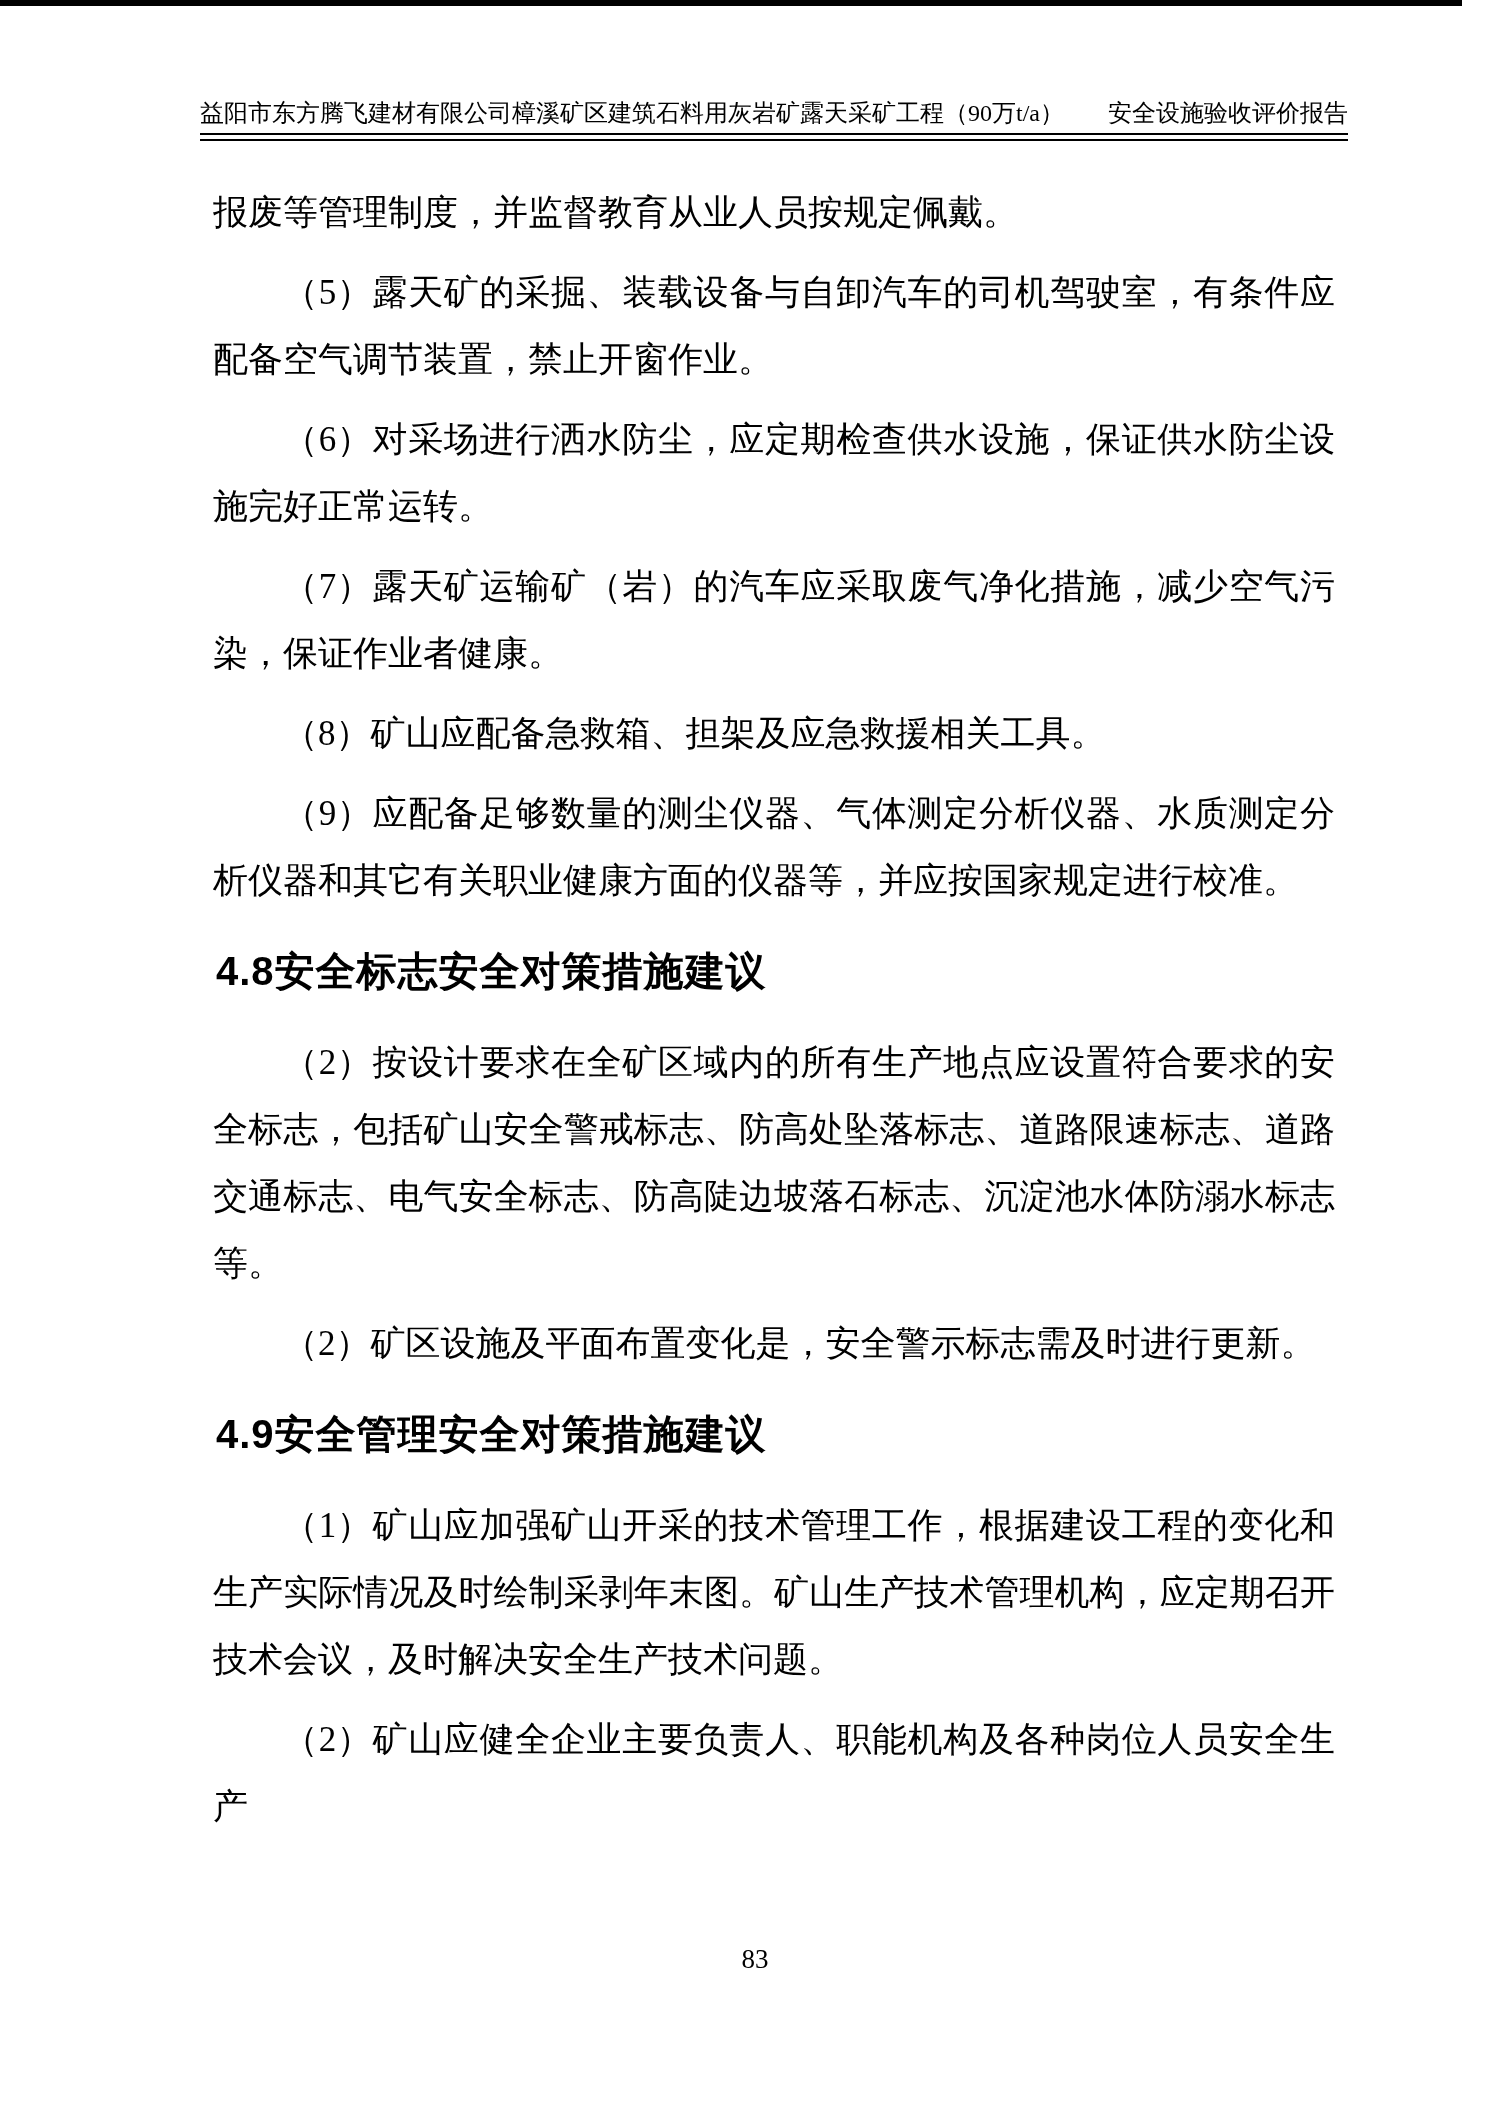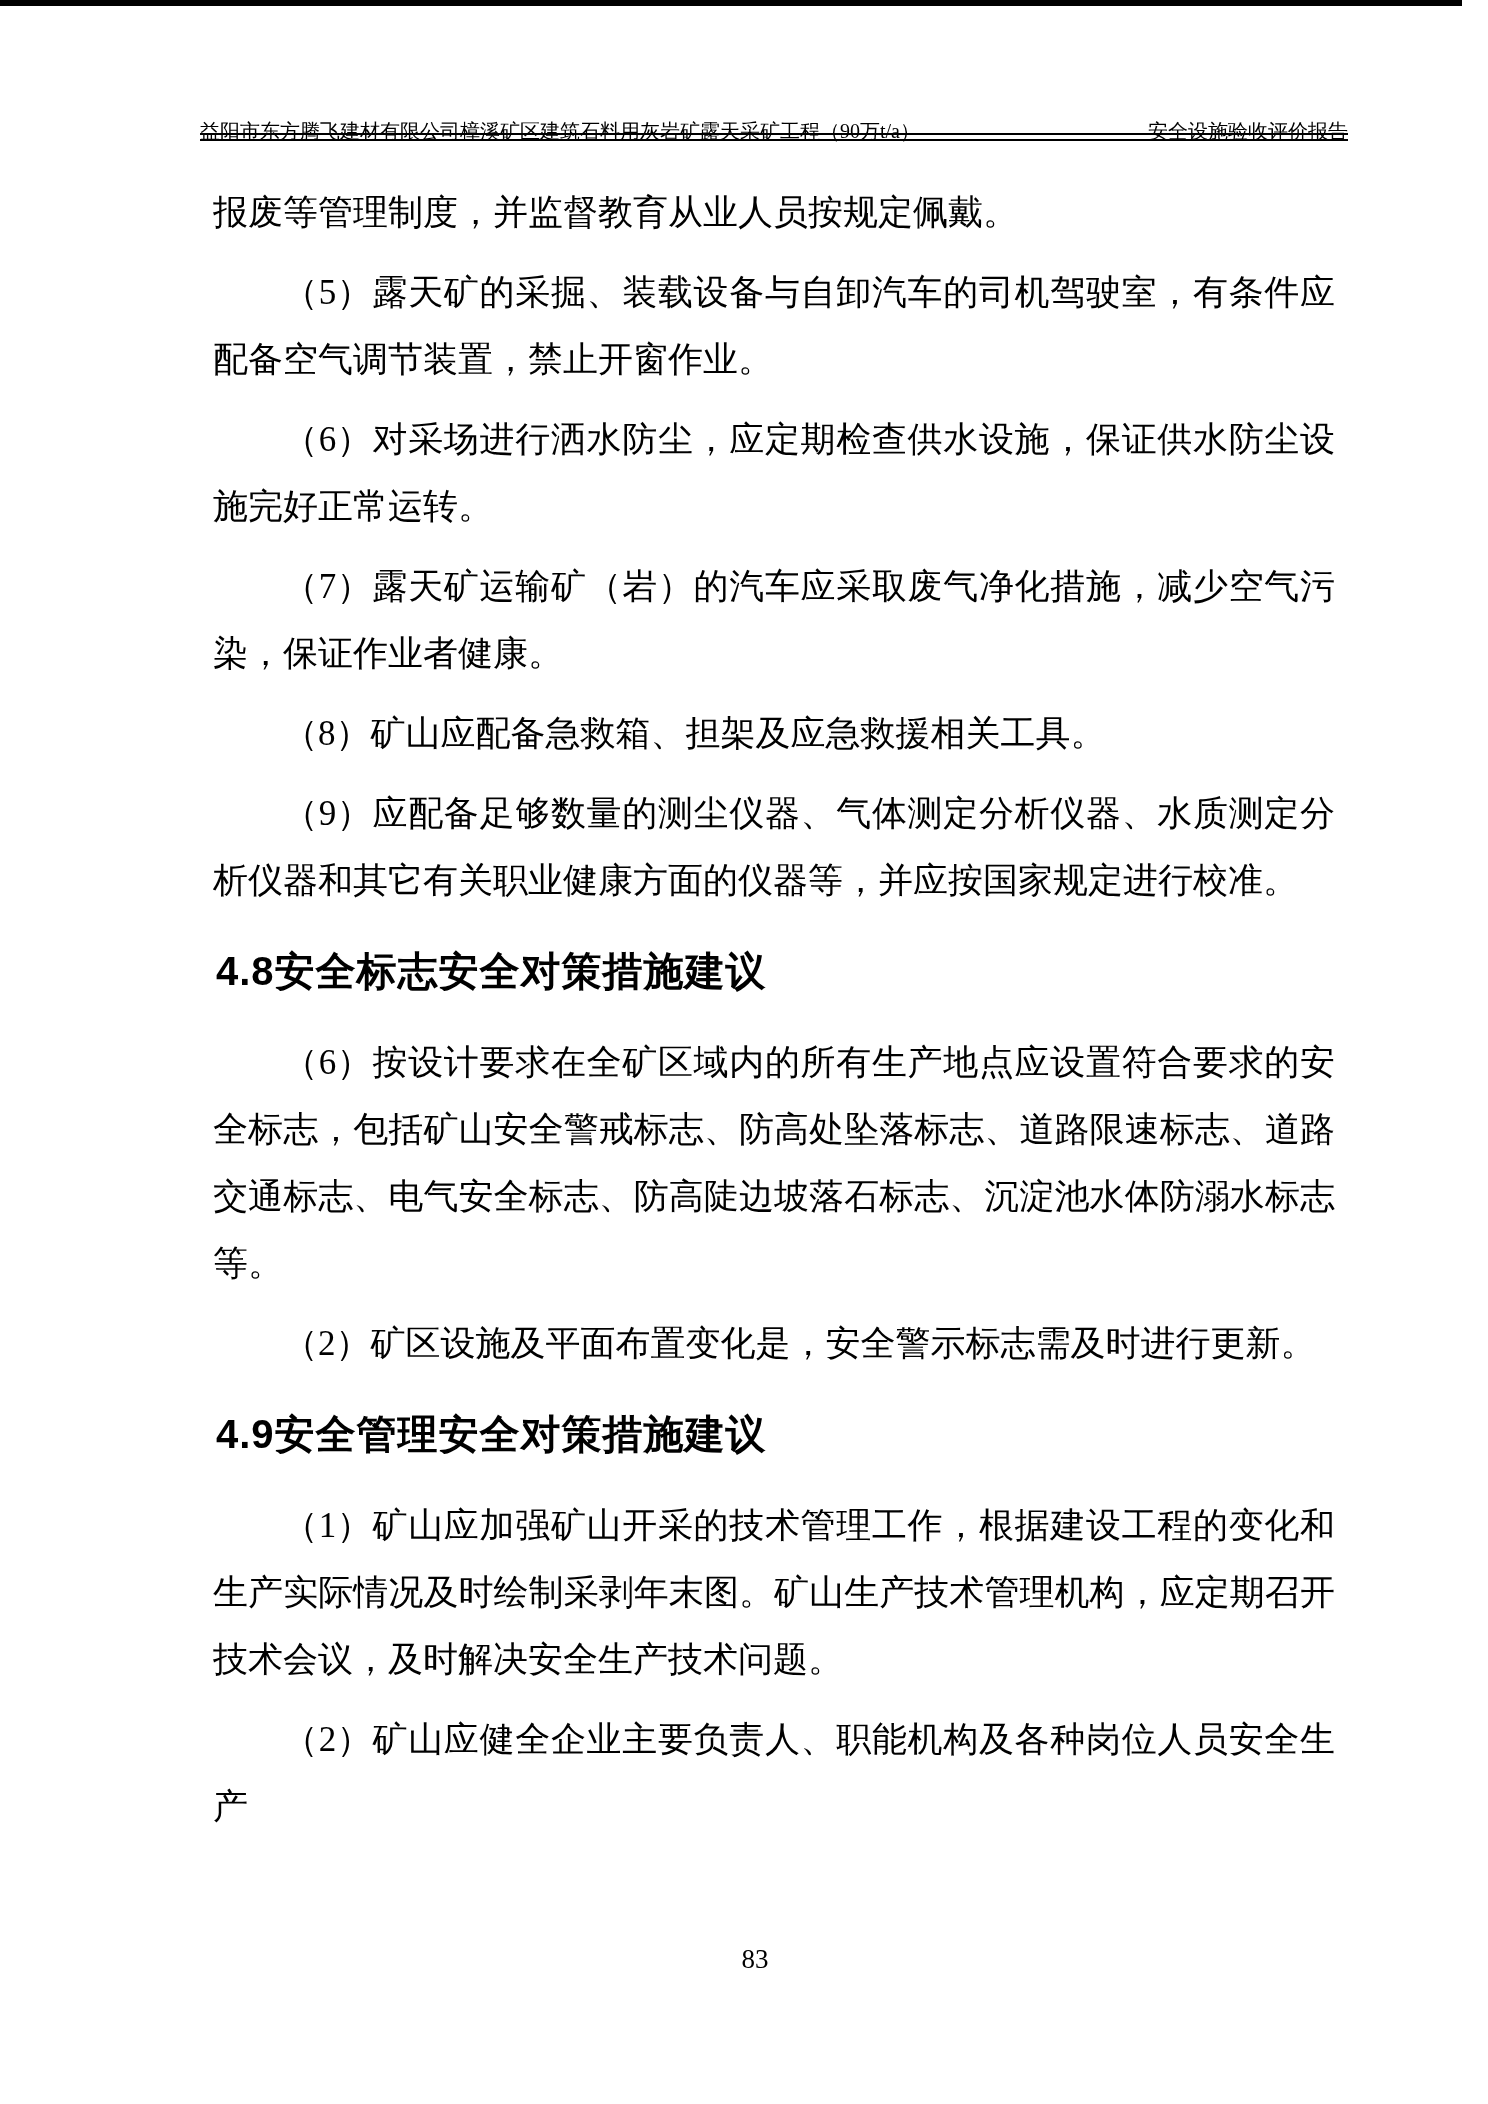--- a/index.html
+++ b/index.html
@@ -21,26 +21,26 @@
     position: absolute;
     top: 0;
     left: 0;
     width: 1462px;
     height: 6px;
     background: #000000;
   }
   .header-row {
     position: absolute;
     left: 200px;
-    top: 116px;
+    top: 98px;
     width: 1148px;
     display: flex;
     justify-content: space-between;
     align-items: flex-start;
-    font-size: 20px;
+    font-size: 24px;
     line-height: 30px;
     white-space: nowrap;
   }
   .header-rule {
     position: absolute;
     left: 200px;
     top: 133px;
     width: 1148px;
     height: 8px;
     box-sizing: border-box;
@@ -98,21 +98,21 @@
   <div class="header-rule"></div>
 
   <div class="body-text">
     <p class="continuation">报废等管理制度，并监督教育从业人员按规定佩戴。</p>
     <p>（5）露天矿的采掘、装载设备与自卸汽车的司机驾驶室，有条件应配备空气调节装置，禁止开窗作业。</p>
     <p>（6）对采场进行洒水防尘，应定期检查供水设施，保证供水防尘设施完好正常运转。</p>
     <p>（7）露天矿运输矿（岩）的汽车应采取废气净化措施，减少空气污染，保证作业者健康。</p>
     <p>（8）矿山应配备急救箱、担架及应急救援相关工具。</p>
     <p>（9）应配备足够数量的测尘仪器、气体测定分析仪器、水质测定分析仪器和其它有关职业健康方面的仪器等，并应按国家规定进行校准。</p>
     <h2>4.8安全标志安全对策措施建议</h2>
-    <p>（6）按设计要求在全矿区域内的所有生产地点应设置符合要求的安全标志，包括矿山安全警戒标志、防高处坠落标志、道路限速标志、道路交通标志、电气安全标志、防高陡边坡落石标志、沉淀池水体防溺水标志等。</p>
+    <p>（2）按设计要求在全矿区域内的所有生产地点应设置符合要求的安全标志，包括矿山安全警戒标志、防高处坠落标志、道路限速标志、道路交通标志、电气安全标志、防高陡边坡落石标志、沉淀池水体防溺水标志等。</p>
     <p>（2）矿区设施及平面布置变化是，安全警示标志需及时进行更新。</p>
     <h2>4.9安全管理安全对策措施建议</h2>
     <p>（1）矿山应加强矿山开采的技术管理工作，根据建设工程的变化和生产实际情况及时绘制采剥年末图。矿山生产技术管理机构，应定期召开技术会议，及时解决安全生产技术问题。</p>
     <p>（2）矿山应健全企业主要负责人、职能机构及各种岗位人员安全生产</p>
   </div>
 
   <div class="footer-pagenum">83</div>
 
 </div>
 

